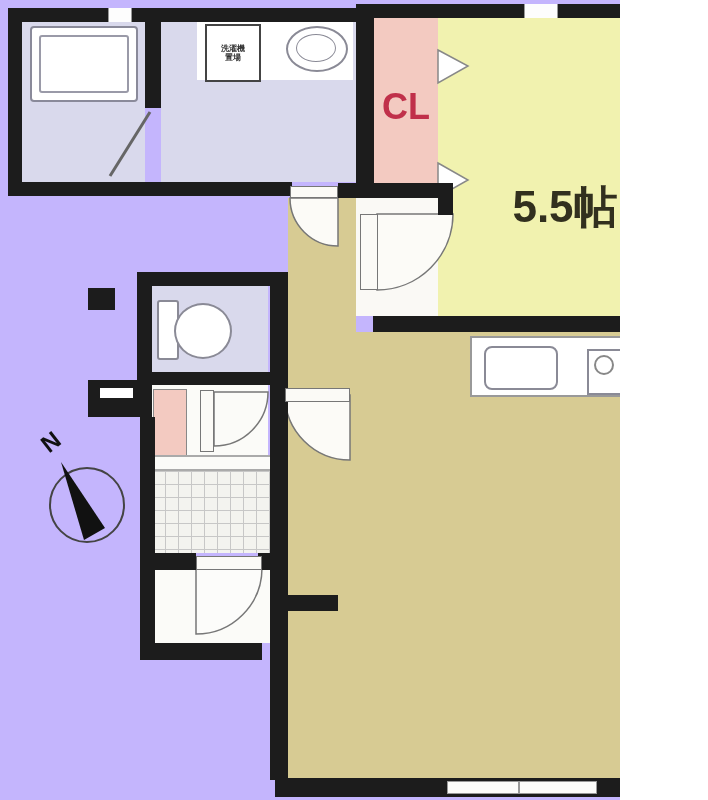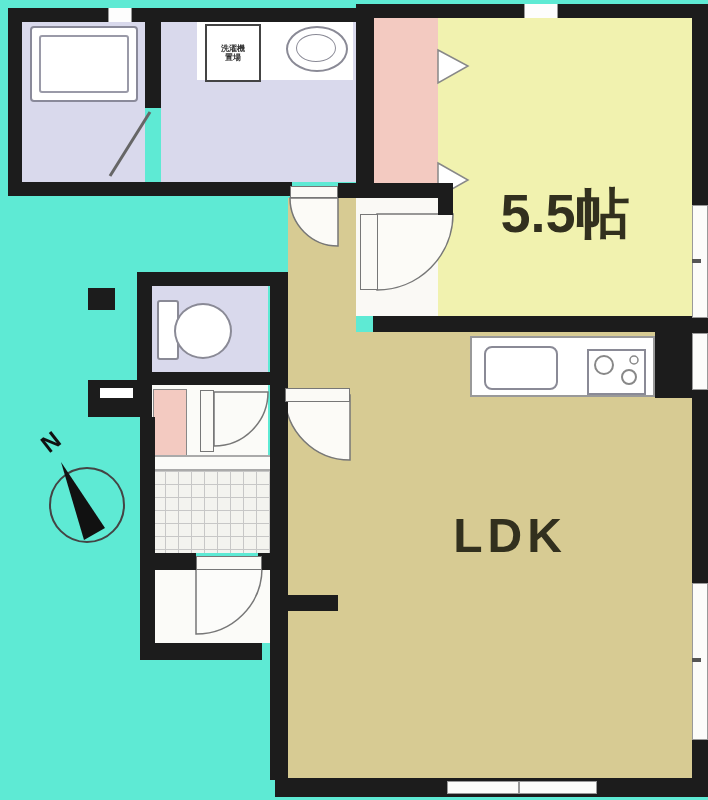--- a/index.html
+++ b/index.html
@@ -1,16 +1,16 @@
 <!DOCTYPE html>
 <html style="--wall: #1c1c1c; --ldk: #d7cb93; --western: #f1f2af; --lavender: #d9d9ec; --pink: #f3cac1; --accent: #c0304a; --tile: #f3f3ef; --door: #fbfaf6;"><head>
 <meta charset="utf-8">
 <style>
   html,body{margin:0;padding:0;background:#ffffff;}
-  .plan{position:relative;width:708px;height:800px;background:#5eead4;overflow:hidden;
+  .plan{position:relative;width:620px;height:800px;background:#c4b5fd;overflow:hidden;
         font-family:"Liberation Sans","DejaVu Sans",sans-serif;}
   .room{position:absolute;z-index:1;}
   .fix{position:absolute;z-index:2;}
   .arcs{position:absolute;left:0;top:0;z-index:3;pointer-events:none;}
   .wall{position:absolute;background:var(--wall);z-index:4;}
   .notch{position:absolute;background:#fdfdfd;z-index:5;border-left:1px solid #999;border-right:1px solid #999;}
   .leaf{position:absolute;background:var(--door);border:1px solid #777;z-index:6;box-sizing:border-box;}
   .win{position:absolute;background:#fcfcfa;z-index:6;box-sizing:border-box;border:1px solid #999;}
   .tick{position:absolute;background:#555;z-index:7;}
   .lbl{position:absolute;z-index:8;color:#32301e;font-weight:bold;text-align:center;white-space:nowrap;}
@@ -132,17 +132,17 @@
   <div class="tick" style="left:692px;top:658px;width:9px;height:4px;"></div>
   <div class="win" style="left:447px;top:781px;width:150px;height:13px;"></div>
   <div class="tick" style="left:518px;top:781px;width:2px;height:13px;background:#999;"></div>
 
   <div class="leaf" style="left:360px;top:214px;width:18px;height:76px;"></div>
   <div class="leaf" style="left:290px;top:186px;width:48px;height:12px;"></div>
   <div class="leaf" style="left:285px;top:388px;width:65px;height:14px;"></div>
   <div class="leaf" style="left:200px;top:390px;width:14px;height:62px;"></div>
   <div class="leaf" style="left:196px;top:556px;width:66px;height:14px;"></div>
 
-  <div class="lbl" style="left:438px;top:178px;width:254px;font-size:54px;">5.5帖</div>
-  <div class="lbl" style="left:360px;top:508px;width:300px;font-size:48px;letter-spacing:5px;">LDK</div>
+  <div class="lbl" style="left:438px;top:178px;width:254px;font-size:44px;">5.5帖</div>
+  <div class="lbl" style="left:374px;top:86px;width:64px;font-size:36px;color:var(--accent);">CL</div>
   <div class="lbl" style="left:36px;top:428px;width:30px;font-size:24px;color:#111;transform:rotate(-38deg);">N</div>
 
 </div>
 
 </body></html>

